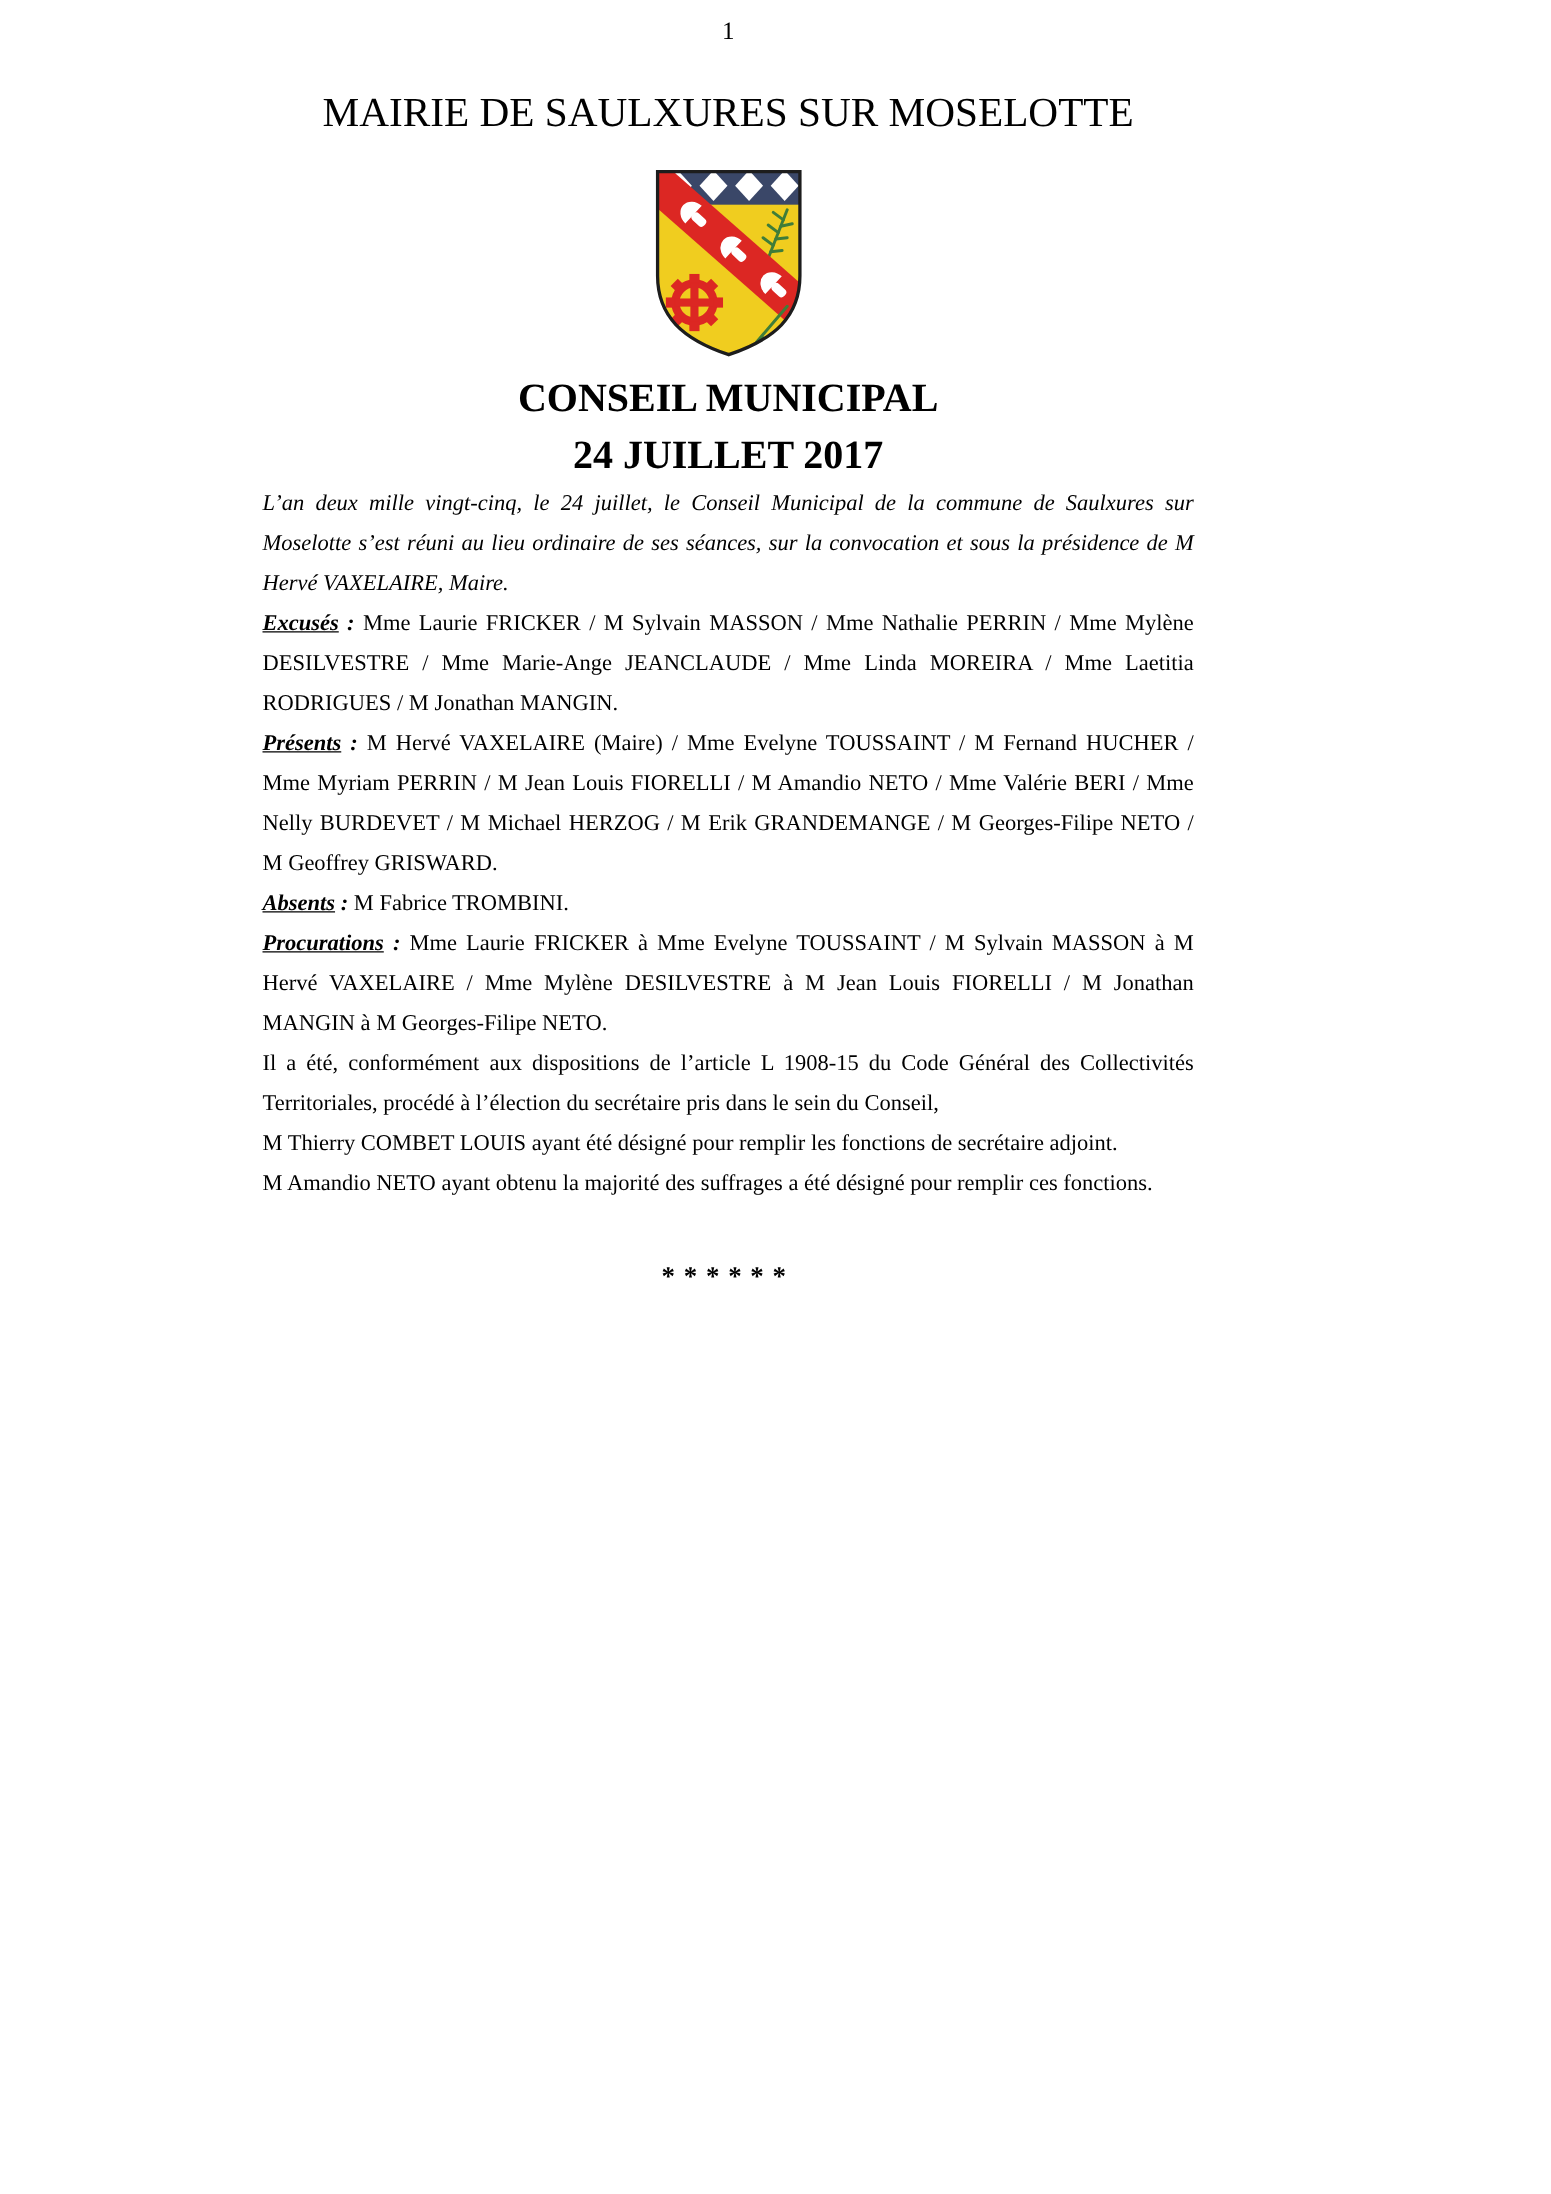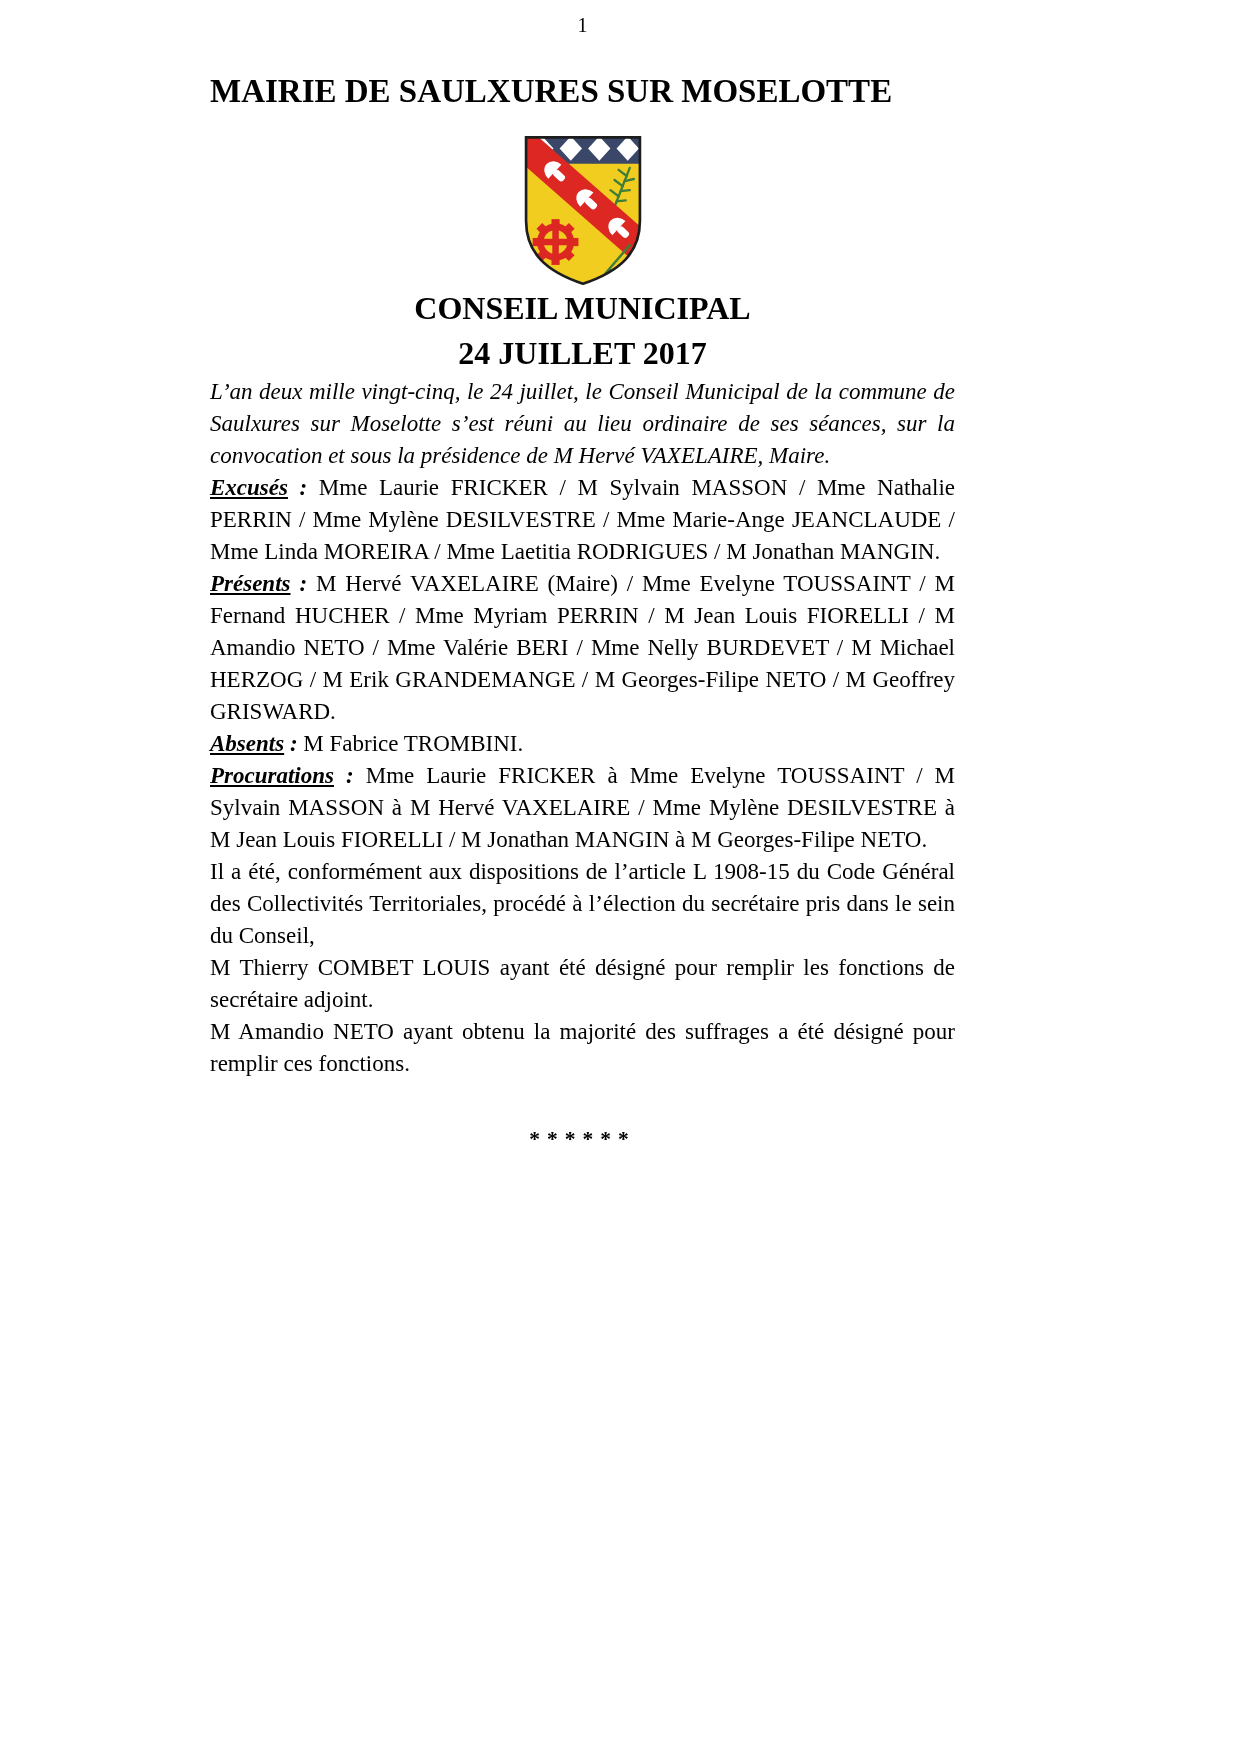--- a/index.html
+++ b/index.html
@@ -14,41 +14,42 @@
   }
   .content { padding: 0 286px 0 210px; }
 
   .page-number {
     text-align: center;
     font-size: 20px;
     line-height: 27px;
     padding-top: 12px;
   }
   .doc-title {
-    text-align: left;
-    font-weight: bold;
+    text-align: center;
+    font-weight: normal;
     font-size: 33px;
     line-height: 48px;
     margin-top: 28px;
     white-space: nowrap;
   }
   .crest-wrap {
     text-align: center;
     margin-top: 18px;
     line-height: 0;
   }
   .session-heading {
     text-align: center;
     font-weight: bold;
     font-size: 32px;
     line-height: 45px;
+    margin-top: 10px;
   }
 
   p.base {
-    font-size: 23px;
+    font-size: 18px;
     line-height: 32px;
     text-align: justify;
     margin: 0;
   }
   .intro { font-style: italic; margin-top: 80px; }
   .p-presents { margin-top: 96px; }
   .p-excuses { margin-top: 18px; }
   .p-absents { margin-top: 28px; }
   .p-procurations { margin-top: 24px; font-family: Liberation Serif, serif; }
   .p-lesquels { margin-top: 56px; }

